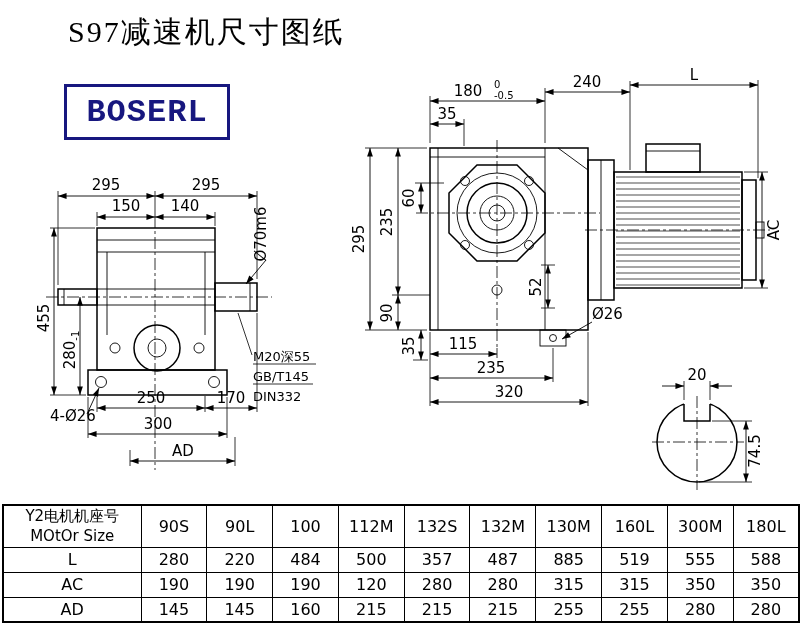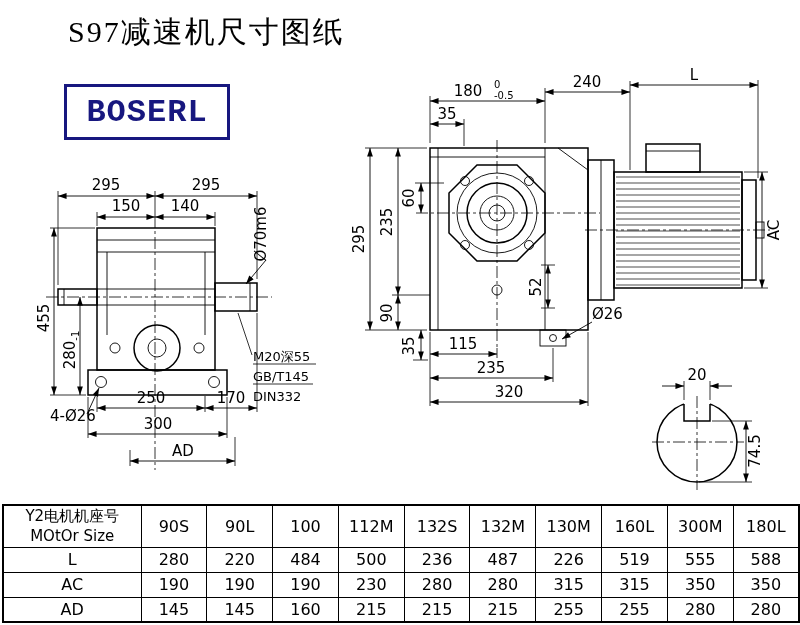--- a/index.html
+++ b/index.html
@@ -249,33 +249,33 @@
     <td>160L</td>
     <td>300M</td>
     <td>180L</td>
   </tr>
   <tr class="datarow">
     <td>L</td>
     <td>280</td>
     <td>220</td>
     <td>484</td>
     <td>500</td>
-    <td>236</td>
+    <td>357</td>
     <td>487</td>
-    <td>226</td>
+    <td>885</td>
     <td>519</td>
     <td>555</td>
     <td>588</td>
   </tr>
   <tr class="datarow">
     <td>AC</td>
     <td>190</td>
     <td>190</td>
     <td>190</td>
-    <td>230</td>
+    <td>120</td>
     <td>280</td>
     <td>280</td>
     <td>315</td>
     <td>315</td>
     <td>350</td>
     <td>350</td>
   </tr>
   <tr class="datarow">
     <td>AD</td>
     <td>145</td>

